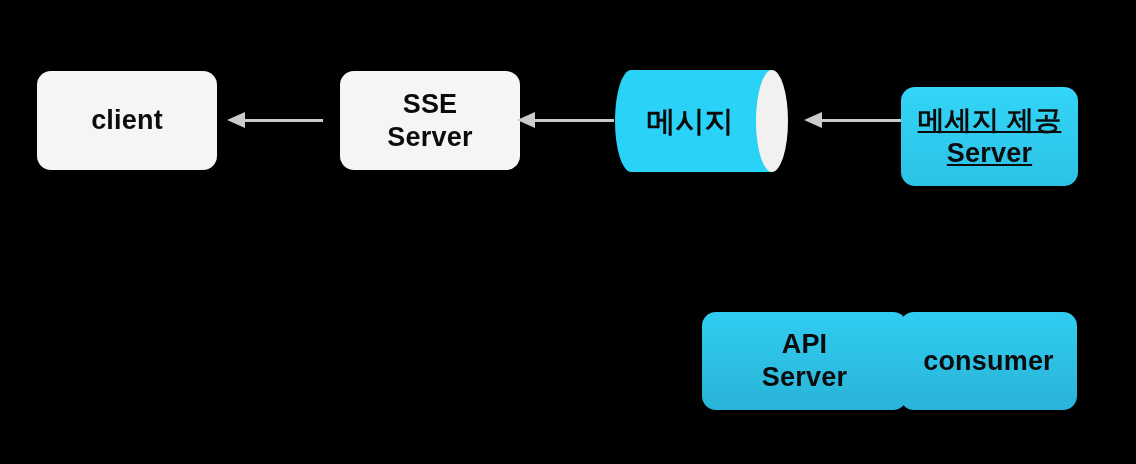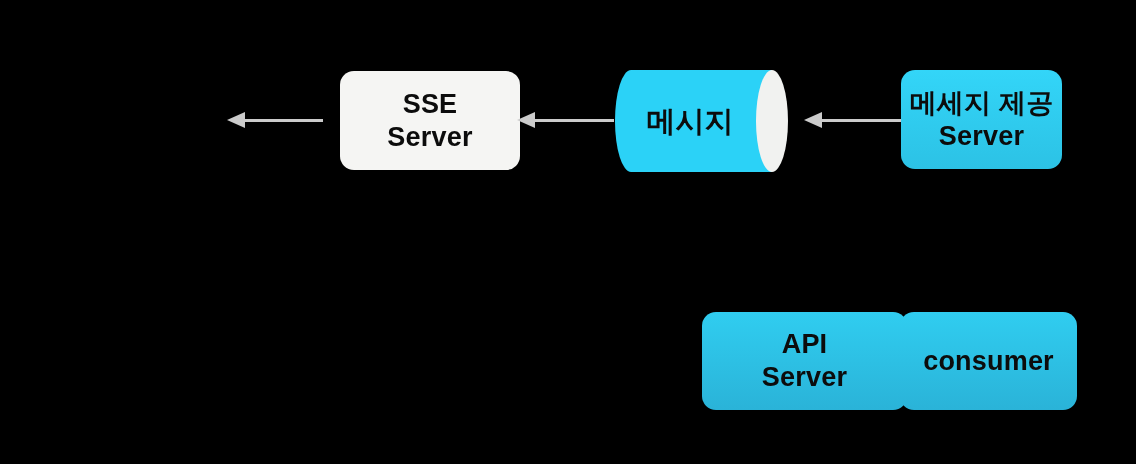--- a/index.html
+++ b/index.html
@@ -18,21 +18,21 @@
     font-size:27px;font-weight:600;line-height:1.22;
     text-align:center;
     letter-spacing:0.2px;
   }
   .node-white{background:#f5f5f3;}
   .node-cyan{background:linear-gradient(180deg,#33d5f8 0%,#2cc2e5 100%);}
   .node-cyan-dark{background:linear-gradient(180deg,#30cdf0 0%,#2ab3d8 100%);}
 
   .n-client{left:37px;top:71px;width:180px;height:99px;}
   .n-sse{left:340px;top:71px;width:180px;height:99px;}
-  .n-provider{left:901px;top:70px;width:161px;height:99px;}
+  .n-provider{left:901px;top:87px;width:177px;height:99px;text-decoration:underline;}
   .n-batch{left:900px;top:193px;width:180px;height:99px;}
   .n-api{left:702px;top:312px;width:205px;height:98px;}
   .n-consumer{left:900px;top:312px;width:177px;height:98px;}
 
   .cylinder{
     position:absolute;left:615px;top:70px;width:173px;height:102px;
   }
   .cylinder svg{display:block;}
   .cyl-label{
     position:absolute;left:0;top:0;width:150px;height:102px;
@@ -55,20 +55,23 @@
   }
   .a1{left:227px;width:96px;}
   .a2{left:517px;width:97px;}
   .a3{left:804px;width:98px;}
 </style>
 </head>
 <body>
 
 <div class="canvas">
 
+  <div class="node node-white n-client">
+    <span>client</span>
+  </div>
 
   <div class="arrow a1">
     <span class="arrow-head"></span>
     <span class="arrow-line"></span>
   </div>
 
   <div class="node node-white n-sse">
     <span>SSE</span>
     <span>Server</span>
   </div>

